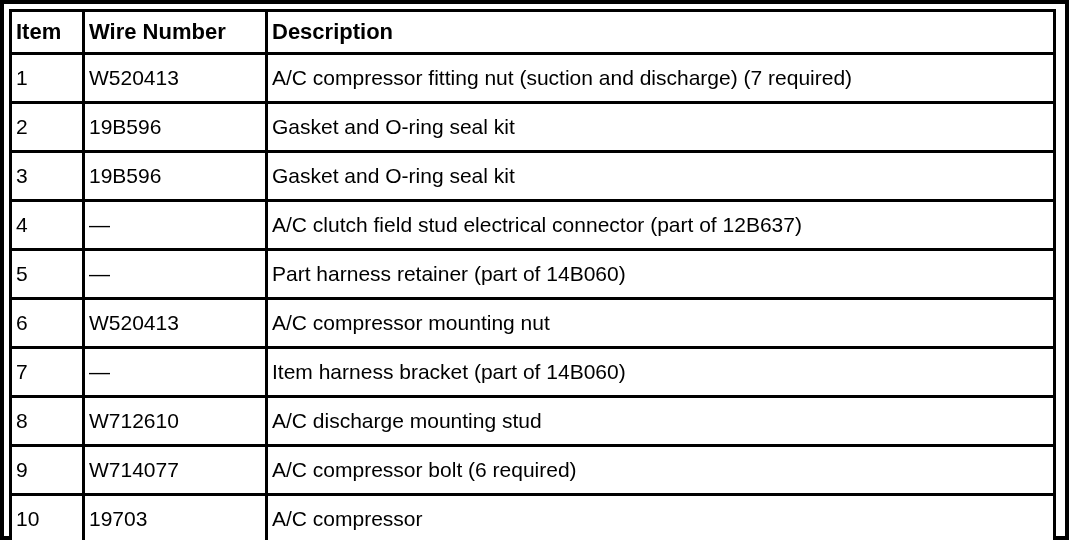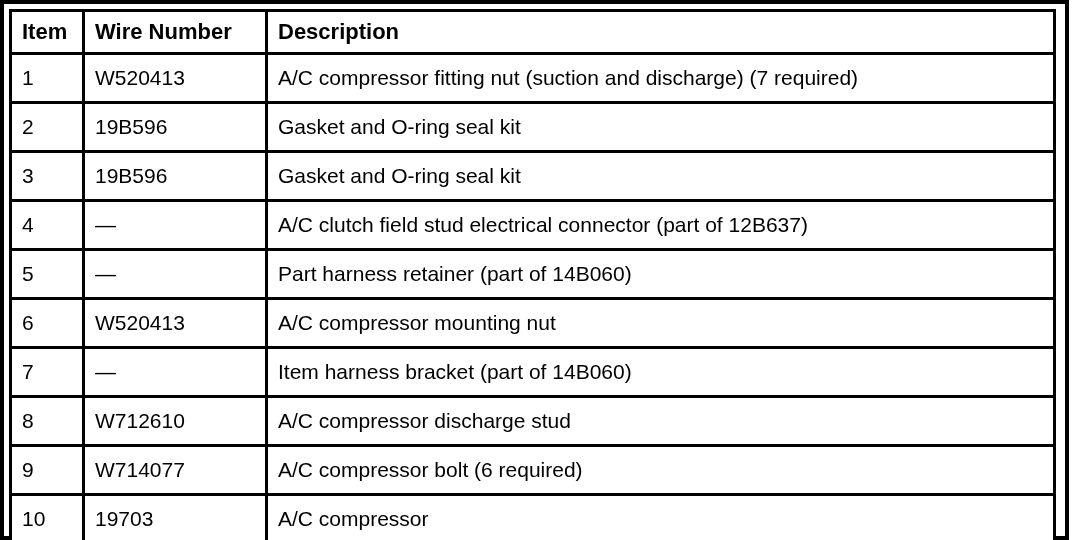--- a/index.html
+++ b/index.html
@@ -26,21 +26,21 @@
     width: 1047px; height: 521px;
     border-collapse: collapse;
     table-layout: fixed;
     background: #ffffff;
   }
   table.parts-table th,
   table.parts-table td {
     border: 3px solid #000000;
     text-align: left;
     vertical-align: middle;
-    padding: 0 6px 0 10px;
+    padding: 0 6px 0 4px;
     white-space: nowrap;
     overflow: hidden;
     font-size: 21px;
     line-height: 1.1;
   }
   table.parts-table th {
     font-size: 22px;
     font-weight: bold;
     height: 40px;
   }
@@ -99,21 +99,21 @@
       <td>A/C compressor mounting nut</td>
     </tr>
     <tr>
       <td>7</td>
       <td>—</td>
       <td>Item harness bracket (part of 14B060)</td>
     </tr>
     <tr>
       <td>8</td>
       <td>W712610</td>
-      <td>A/C compressor discharge stud</td>
+      <td>A/C discharge mounting stud</td>
     </tr>
     <tr>
       <td>9</td>
       <td>W714077</td>
       <td>A/C compressor bolt (6 required)</td>
     </tr>
     <tr>
       <td>10</td>
       <td>19703</td>
       <td>A/C compressor</td>

